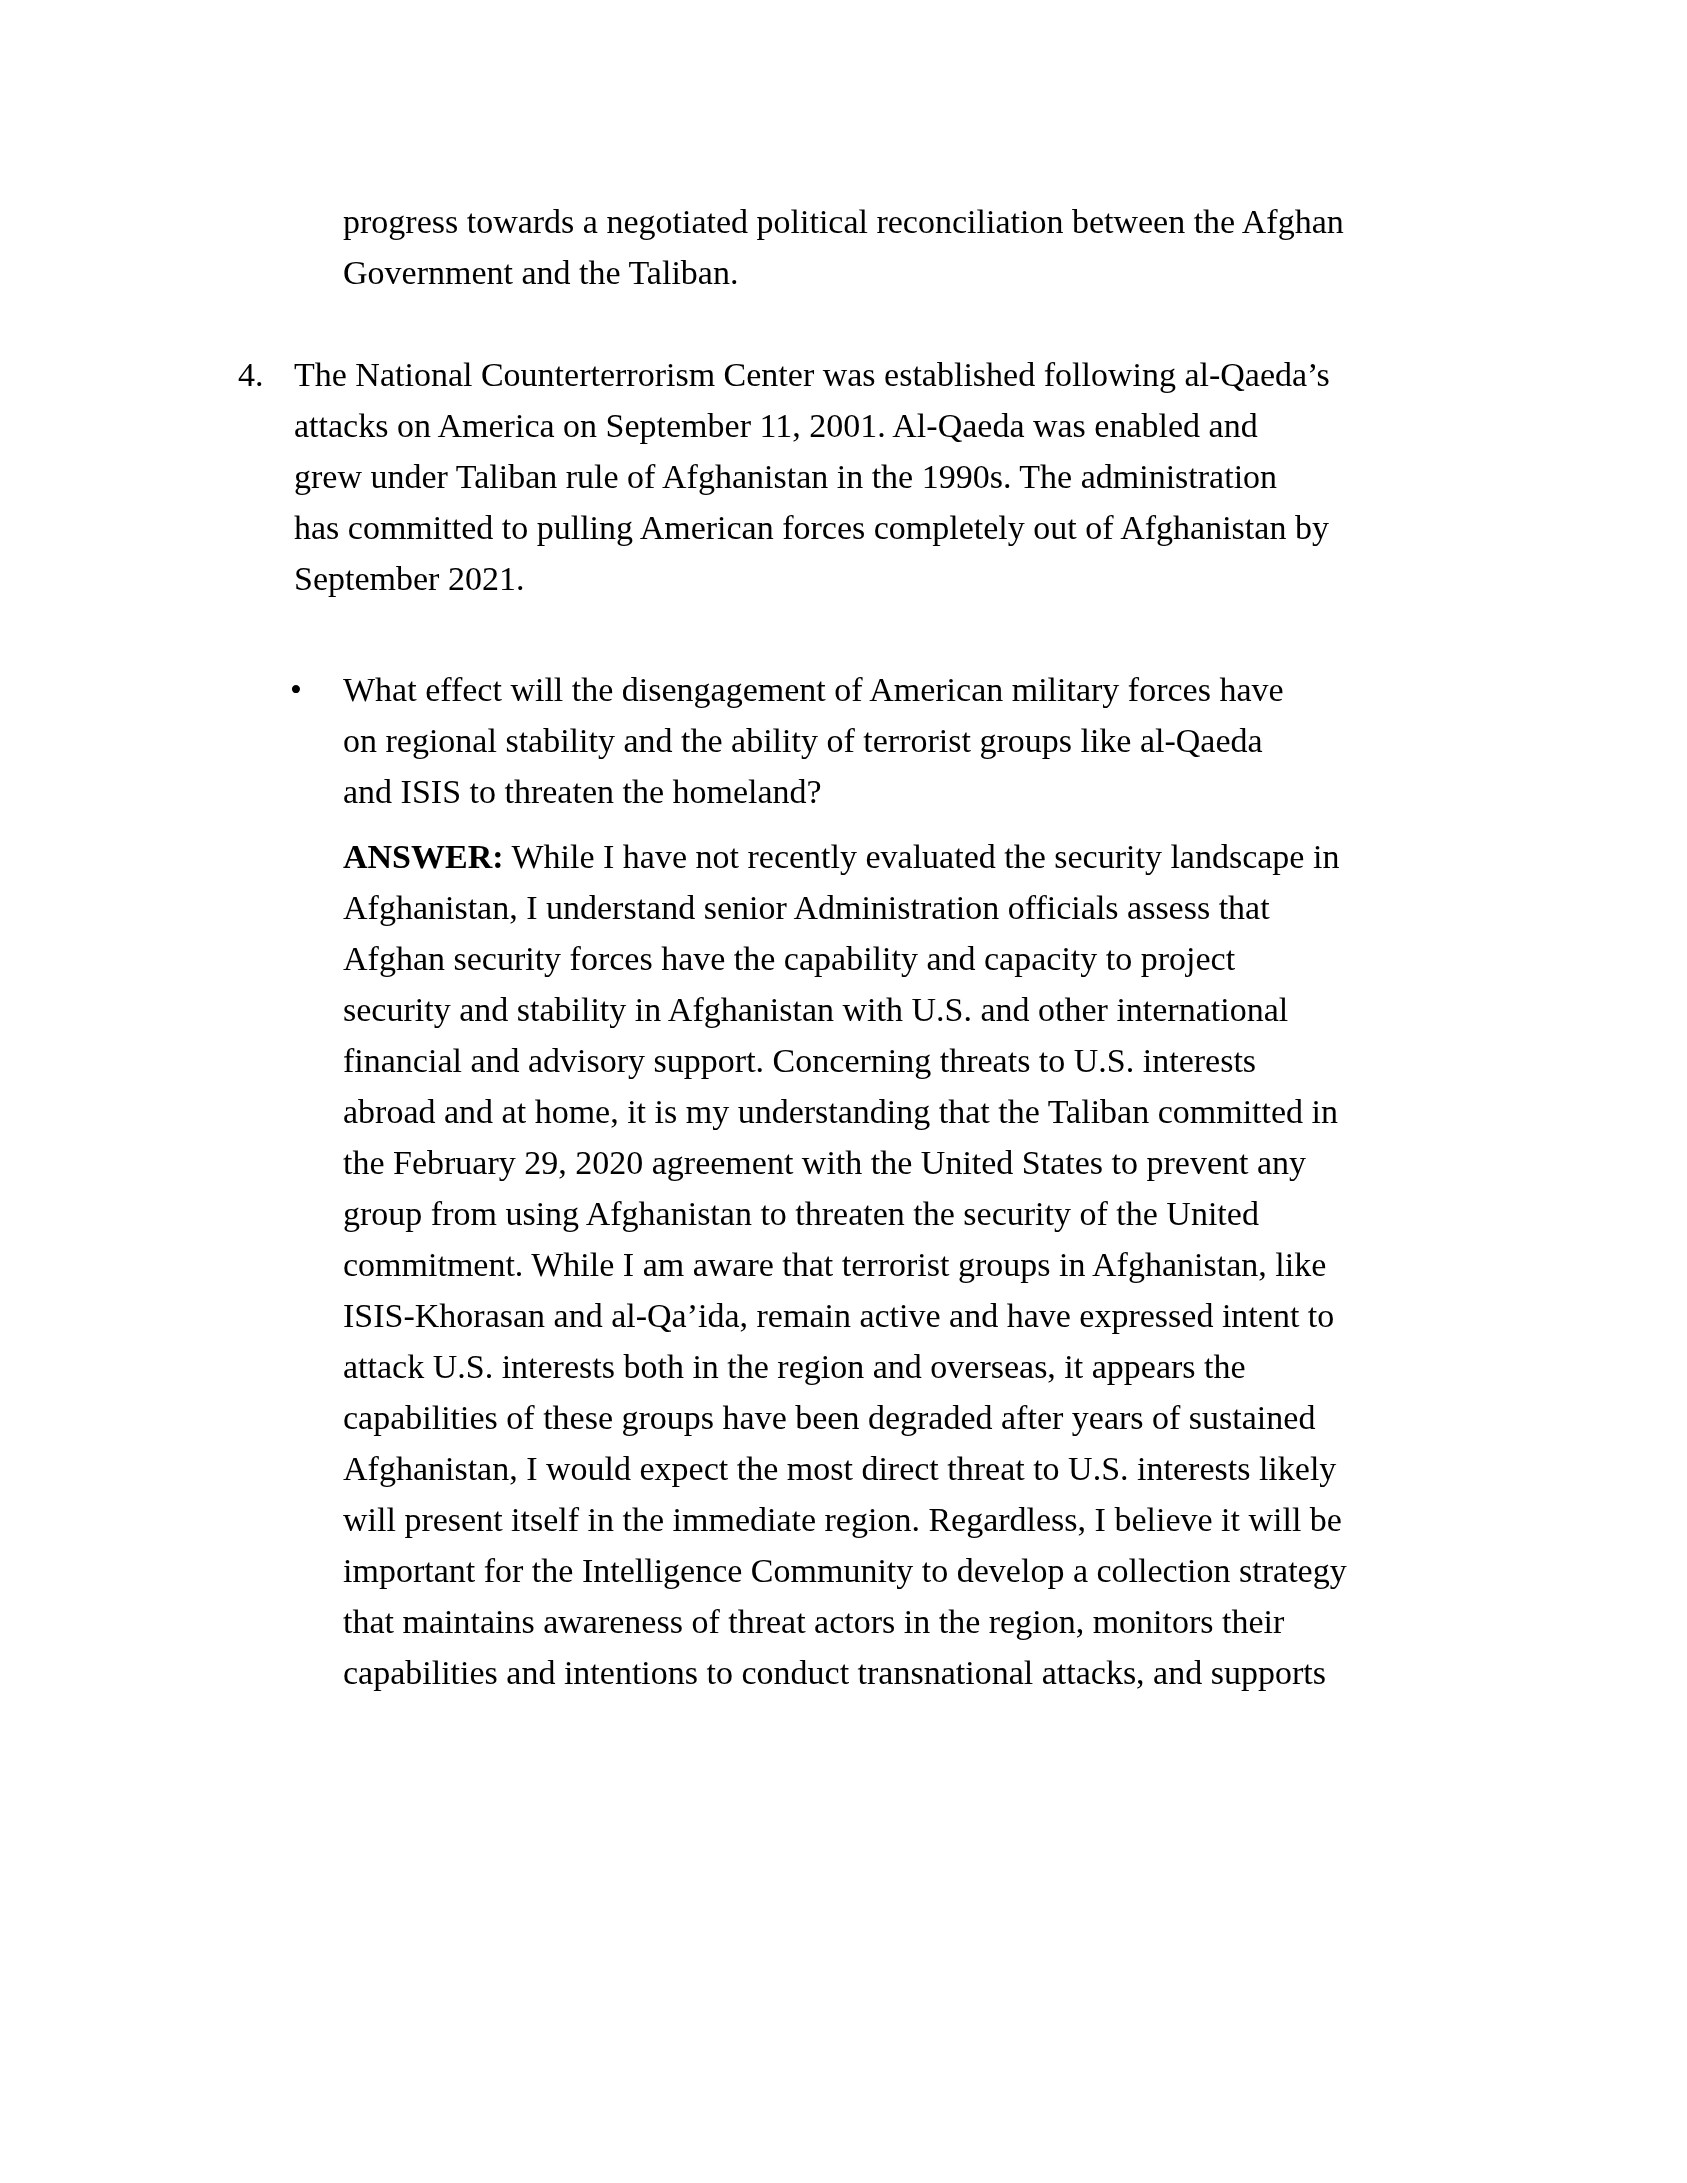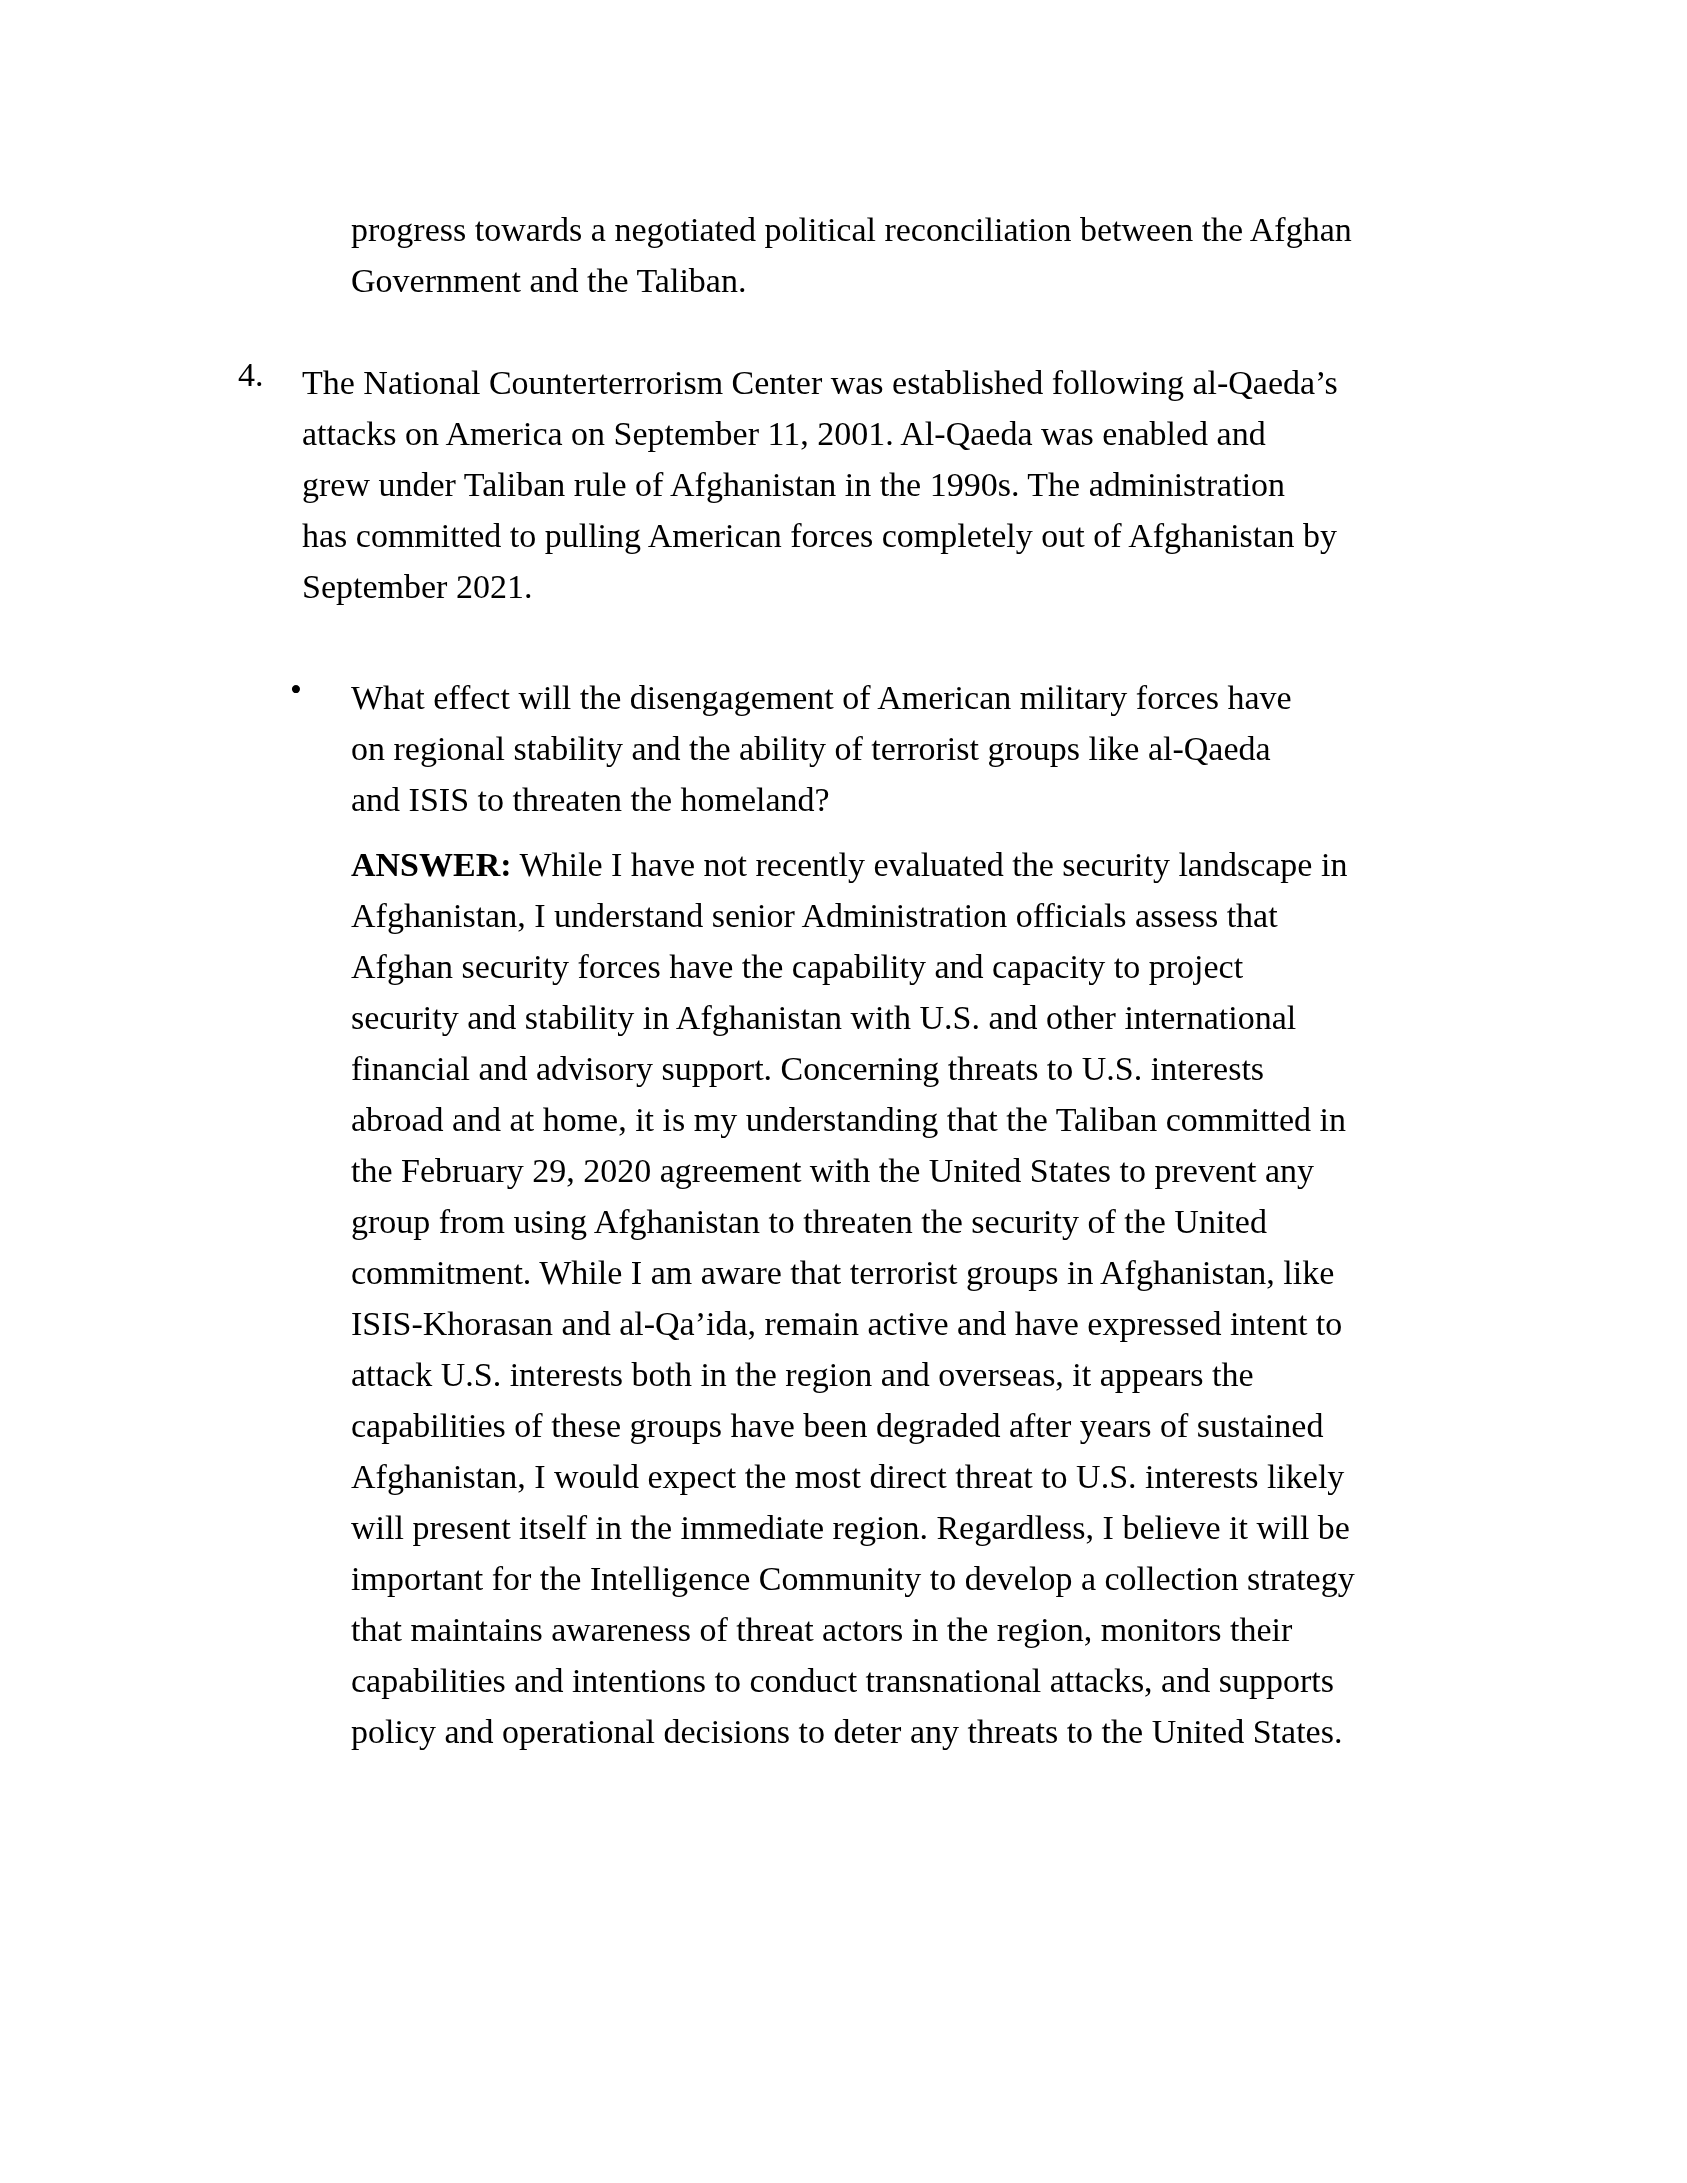--- a/index.html
+++ b/index.html
@@ -17,21 +17,21 @@
       font-size: 34px;
       line-height: 51px;
     }
     .line {
       position: absolute;
       white-space: nowrap;
       margin: 0;
     }
     .block {
       position: absolute;
-      margin: 8px;
+      margin: 0;
     }
     .block .line {
       position: static;
       display: block;
     }
     .bold { font-weight: bold; }
     #continuation { left: 343px; top: 196px; }
     #item4-number { left: 238px; top: 349px; }
     #item4-body { left: 294px; top: 349px; }
     #bullet { left: 290px; top: 664px; }
@@ -75,15 +75,14 @@
   <span class="line">group from using Afghanistan to threaten the security of the United</span>
   <span class="line">commitment. While I am aware that terrorist groups in Afghanistan, like</span>
   <span class="line">ISIS-Khorasan and al-Qa’ida, remain active and have expressed intent to</span>
   <span class="line">attack U.S. interests both in the region and overseas, it appears the</span>
   <span class="line">capabilities of these groups have been degraded after years of sustained</span>
   <span class="line">Afghanistan, I would expect the most direct threat to U.S. interests likely</span>
   <span class="line">will present itself in the immediate region. Regardless, I believe it will be</span>
   <span class="line">important for the Intelligence Community to develop a collection strategy</span>
   <span class="line">that maintains awareness of threat actors in the region, monitors their</span>
   <span class="line">capabilities and intentions to conduct transnational attacks, and supports</span>
-  <span class="line">policy and operational decisions to deter any threats to the United States.</span>
 </div>
 
 
 </body></html>

